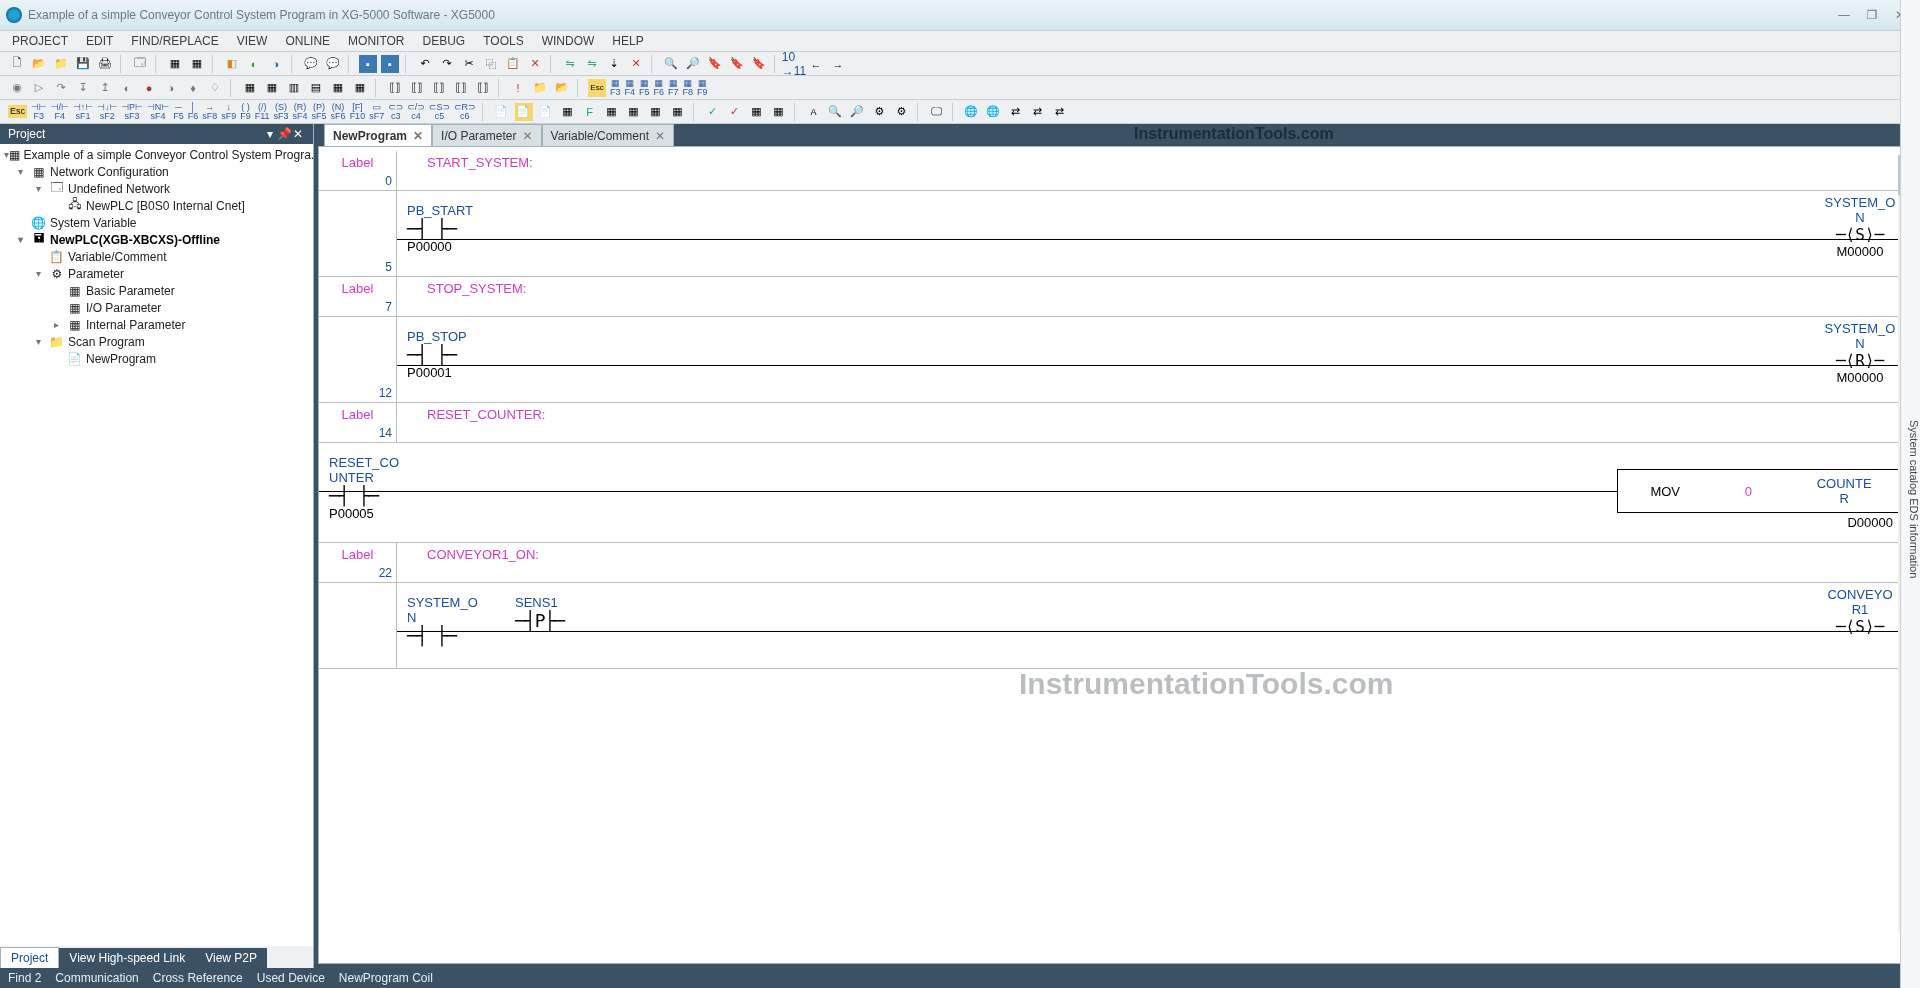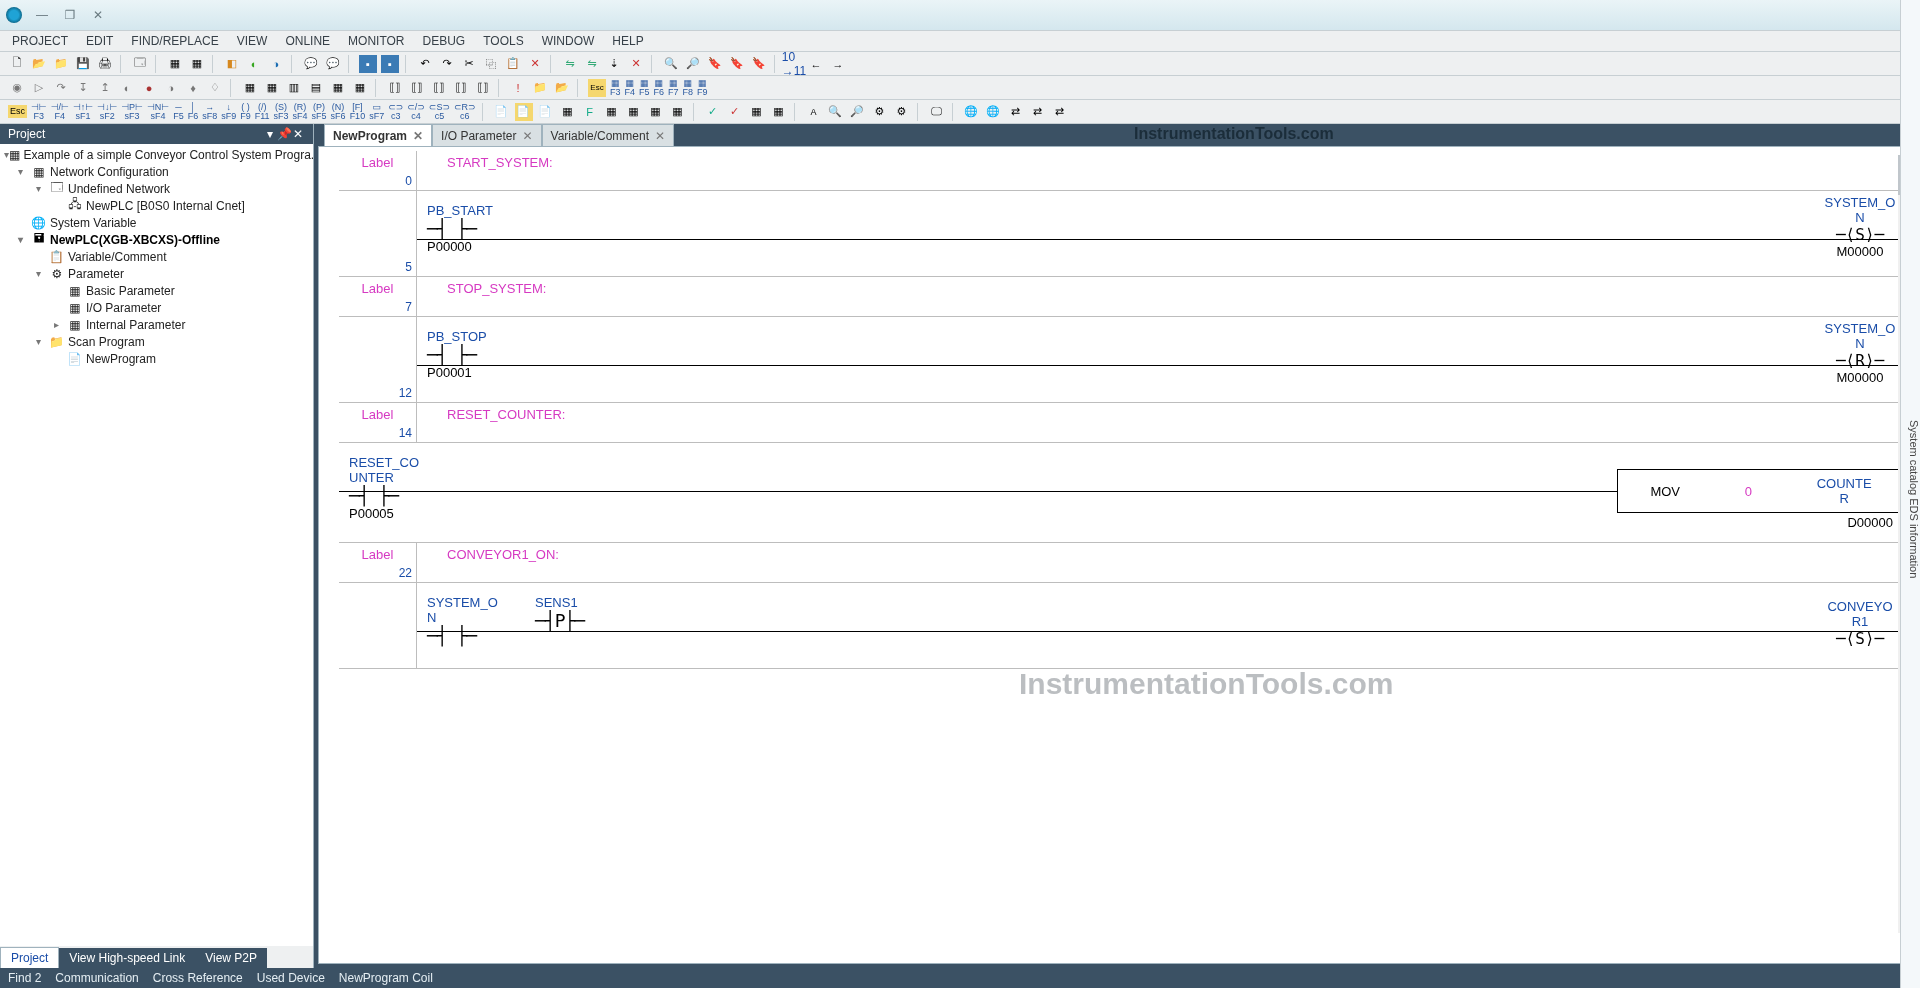--- a/index.html
+++ b/index.html
@@ -39,21 +39,21 @@
 .panel-tabs .ptab.active { background: #fff; color: #1a4da8; border: 1px solid #9fb2bd; border-bottom: none; }
 
 .editor { flex: 1; display: flex; flex-direction: column; background: #3b5164; min-width: 0; position: relative; }
 .doc-tabs { height: 22px; background: #3b5164; display: flex; align-items: center; padding-left: 10px; gap: 0; }
 .doc-tab { height: 22px; padding: 0 8px; display: flex; align-items: center; gap: 6px; background: #d9e0e3; border: 1px solid #9fb2bd; border-bottom: none; color: #333; font-size: 12px; }
 .doc-tab.active { background: #fff; font-weight: bold; }
 .doc-tab .x { color: #777; }
 .watermark1 { position: absolute; left: 820px; top: 1px; font-weight: bold; color: #1b2d3a; font-size: 16px; pointer-events: none; }
 .watermark2 { position: absolute; left: 700px; top: 520px; font-weight: bold; color: rgba(60,70,78,0.35); font-size: 30px; pointer-events: none; }
 
-.ladder-wrap { flex: 1; background: #fff; border: 1px solid #9fb2bd; margin: 0 4px 4px 4px; overflow: auto; padding: 4px 4px 20px 20px; position: relative; }
+.ladder-wrap { flex: 1; background: #fff; border: 1px solid #9fb2bd; margin: 0 4px 4px 4px; overflow: auto; padding: 4px 4px 20px 0; position: relative; }
 .ladder { display: flex; flex-direction: column; }
 .rung { display: flex; border-bottom: 1px solid #bdbdbd; min-height: 50px; }
 .rung.label-row { min-height: 40px; }
 .rung .lgutter { width: 78px; border-right: 1px solid #bdbdbd; position: relative; text-align: center; }
 .rung .lgutter .lbl { color: #d63ac2; font-size: 13px; margin-top: 4px; }
 .rung .lgutter .num { position: absolute; bottom: 2px; right: 4px; color: #1a4da8; font-size: 12px; }
 .rung .body { flex: 1; position: relative; padding: 0; }
 .label-text { color: #d63ac2; font-size: 13px; position: absolute; left: 30px; top: 4px; }
 
 .rail-line { position: absolute; left: 0; right: 0; top: 50%; height: 1px; background: #000; }
@@ -79,20 +79,21 @@
 .status-bar { height: 20px; background: #3b5164; color: #e5eef3; display: flex; align-items: center; padding-left: 8px; gap: 14px; font-size: 12px; }
 
 .vscroll { position: absolute; right: 6px; top: 8px; bottom: 30px; width: 11px; background: #f0f0f0; }
 .vscroll .thumb { position: absolute; top: 0; left: 0; right: 0; height: 40px; background: #c0c6cb; }
 </style>
 </head>
 <body>
 
 <div class="title-bar">
   <div class="app-icon"></div>
+  <div class="title-text">Example of a simple Conveyor Control System Program in XG-5000 Software - XG5000</div>
   <div class="win-btn">—</div>
   <div class="win-btn">❐</div>
   <div class="win-btn">✕</div>
 </div>
 
 <div class="menu-bar">
   <span>PROJECT</span>
   <span>EDIT</span>
   <span>FIND/REPLACE</span>
   <span>VIEW</span>
@@ -446,21 +447,21 @@
               <div class="rail-line" style="top: 48px;"></div>
               <div class="contact" style="left: 10px; top: 12px;">
                 <div class="cname" style="white-space:pre-line">SYSTEM_O
 N</div>
                 <div class="csym">─┤ ├─</div>
               </div>
               <div class="contact" style="left: 118px; top: 12px;">
                 <div class="cname">SENS1</div>
                 <div class="csym">─┤P├─</div>
               </div>
-              <div class="coil" style="top: 16px;">
+              <div class="coil" style="top: 4px;">
                 <div class="cname">CONVEYO
 R1</div>
                 <div class="csym">─⟨S⟩─</div>
               </div>
             </div>
           </div>
         </div>
       <div class="watermark2">InstrumentationTools.com</div>
       <div class="vscroll">
           <div class="thumb"></div>

